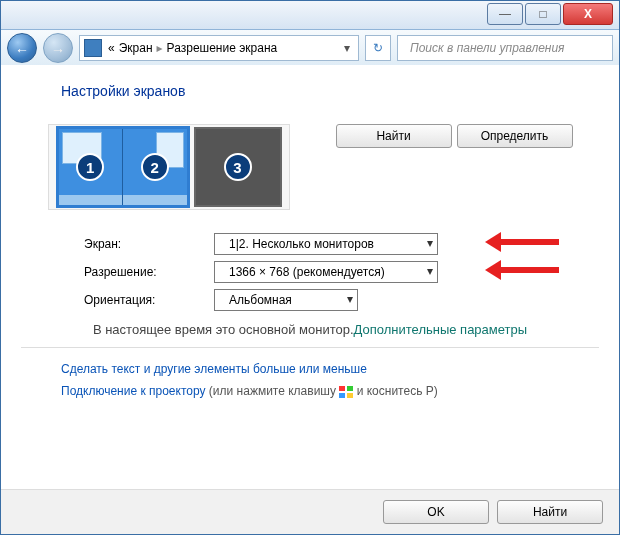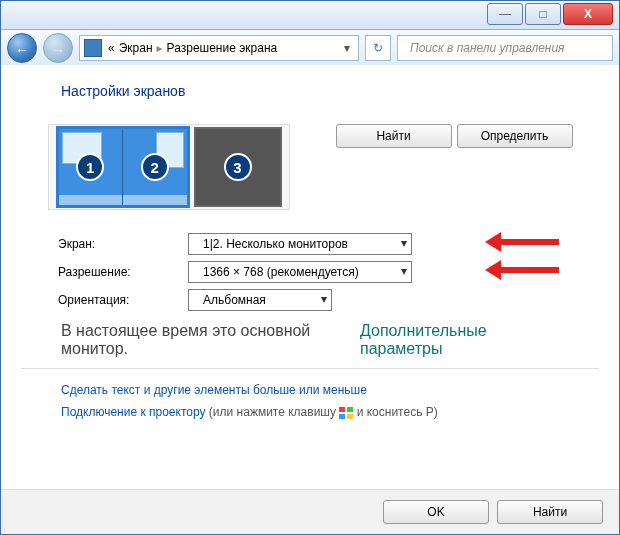--- a/index.html
+++ b/index.html
@@ -26,32 +26,32 @@
 .mon{flex:1;background:#3e8fe0;position:relative;display:flex;align-items:center;justify-content:center}
 .mon+.mon{border-left:1px solid #1f5ea0}
 .mon .tb{position:absolute;left:0;right:0;bottom:0;height:10px;background:#9cc8ef}
 .mon .winlet{position:absolute;left:3px;top:3px;width:38px;height:30px;background:#dff0fd;border:1px solid #7cb4e6}
 .mon .winlet2{position:absolute;right:3px;top:3px;width:26px;height:34px;background:#dff0fd;border:1px solid #7cb4e6}
 .num{width:24px;height:24px;border-radius:50%;background:#0b3d7a;border:2px solid #fff;color:#fff;font-weight:bold;font-size:15px;display:flex;align-items:center;justify-content:center;z-index:2}
 .mon3{width:84px;height:76px;background:#555;border:2px solid #666;display:flex;align-items:center;justify-content:center}
 .mon3 .num{background:#0b3d7a}
 .sidebtns{display:flex;flex-direction:row;gap:5px;margin-left:30px}
 .btn{height:22px;min-width:90px;padding:0 12px;border:1px solid #999;background:linear-gradient(#fdfdfd,#e4e4e4);border-radius:3px;font-size:12px;display:inline-flex;align-items:center;justify-content:center;cursor:default}
-.rows{margin-left:37px;margin-right:40px}
+.rows{margin-left:63px;margin-right:40px}
 .row{display:flex;align-items:center;height:28px;position:relative}
 .row .lbl{width:130px}
 .select{border:1px solid #7a7a7a;background:#fff;height:20px;display:flex;align-items:center;padding:0 18px 0 14px;position:relative;font-size:12px}
 .select::after{content:"▾";position:absolute;right:4px;top:2px;color:#333}
 .sel-big{width:190px}
 .sel-mid{width:110px}
 .sel-long{width:250px}
 .arrow{position:absolute;right:-20px;top:2px;width:90px;height:18px;pointer-events:none}
 .arrow .shaft{position:absolute;right:20px;top:7px;width:60px;height:6px;background:#e62020}
 .arrow .head{position:absolute;right:78px;top:0;width:0;height:0;border-top:10px solid transparent;border-bottom:10px solid transparent;border-right:16px solid #e62020}
-.info{margin:8px 40px 8px 40px;font-size:16px;color:#444;display:flex;justify-content:space-between}
+.info{margin:8px 40px 8px 40px;font-size:13px;color:#444;display:flex;justify-content:center}
 .linkblock{margin:8px 40px 0 40px;font-size:12px;line-height:22px}
 .linkblock a{color:#0a54b7;text-decoration:none}
 .hint{color:#555}
 .winlogo{display:inline-block;width:14px;height:12px;vertical-align:middle;background:
  linear-gradient(#f33,#f33) left top/6px 5px no-repeat,
  linear-gradient(#3c3,#3c3) right top/6px 5px no-repeat,
  linear-gradient(#39f,#39f) left bottom/6px 5px no-repeat,
  linear-gradient(#fc3,#fc3) right bottom/6px 5px no-repeat}
 .rule{border:none;border-top:1px solid #ddd;margin:10px 0}
 .footer{position:absolute;left:0;right:0;bottom:0;height:44px;background:#f1f1f1;border-top:1px solid #ddd;display:flex;align-items:center;justify-content:flex-end;padding:0 16px;gap:8px}

